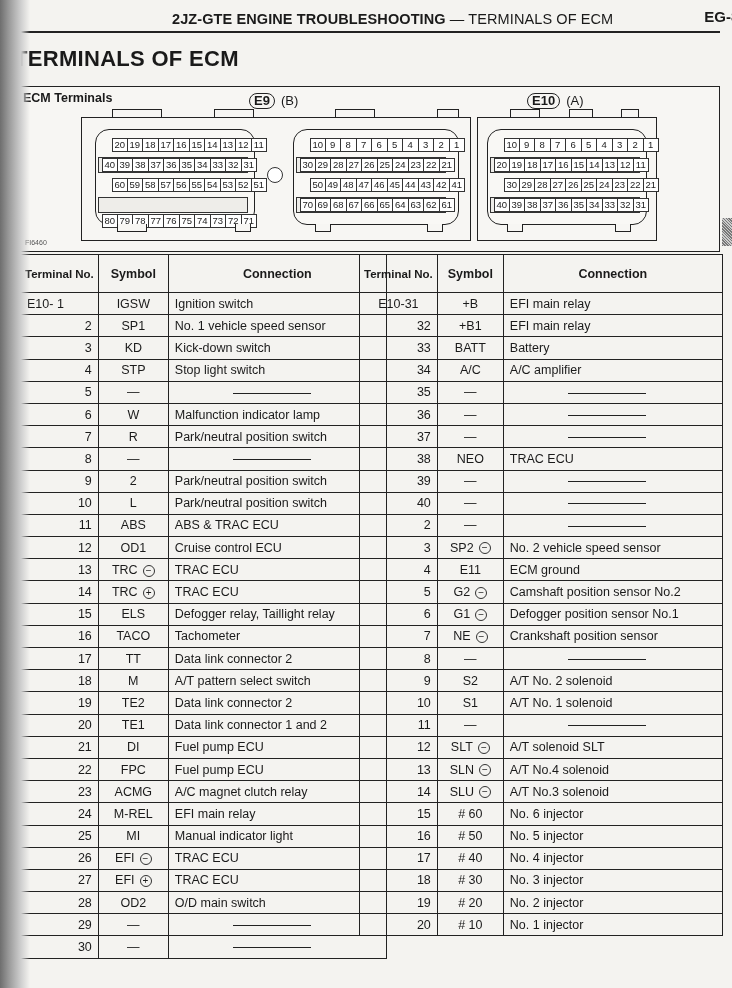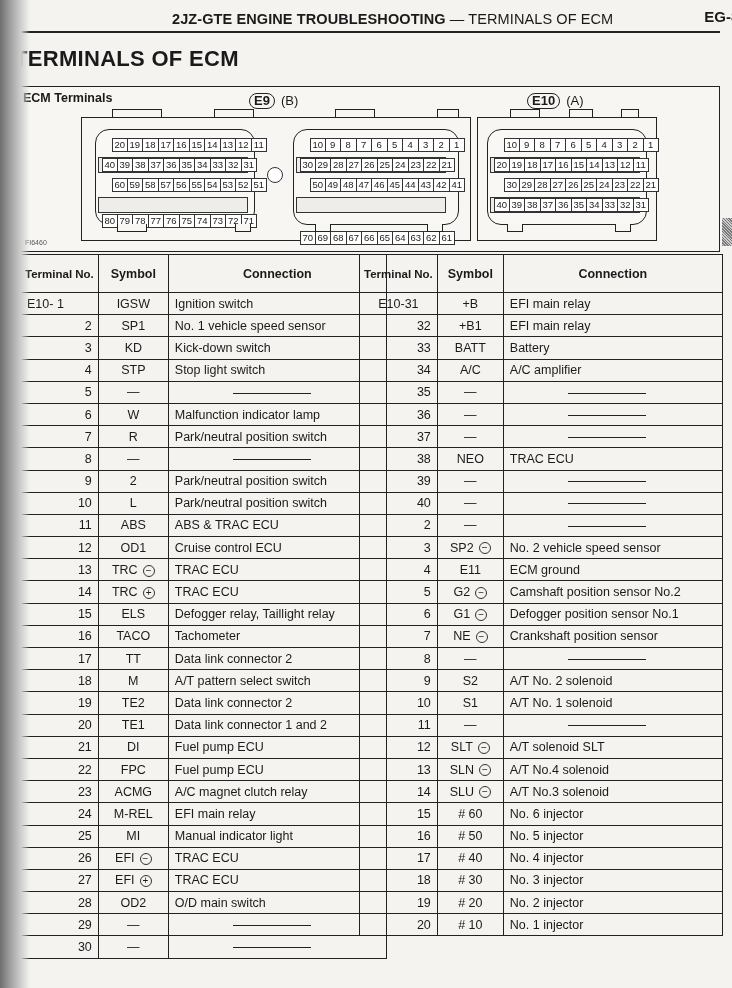--- a/index.html
+++ b/index.html
@@ -218,21 +218,21 @@
           <div class="pin">48</div>
           <div class="pin">47</div>
           <div class="pin">46</div>
           <div class="pin">45</div>
           <div class="pin">44</div>
           <div class="pin">43</div>
           <div class="pin">42</div>
           <div class="pin">41</div>
         </div>
         <div class="row-bar" style="left: 2px; top: 67px; width: 150px;"></div>
-        <div class="pin-row" style="left: 6px; top: 68px; margin-top: 33px;">
+        <div class="pin-row" style="left: 6px; top: 68px;">
           <div class="pin">70</div>
           <div class="pin">69</div>
           <div class="pin">68</div>
           <div class="pin">67</div>
           <div class="pin">66</div>
           <div class="pin">65</div>
           <div class="pin">64</div>
           <div class="pin">63</div>
           <div class="pin">62</div>
           <div class="pin">61</div>

